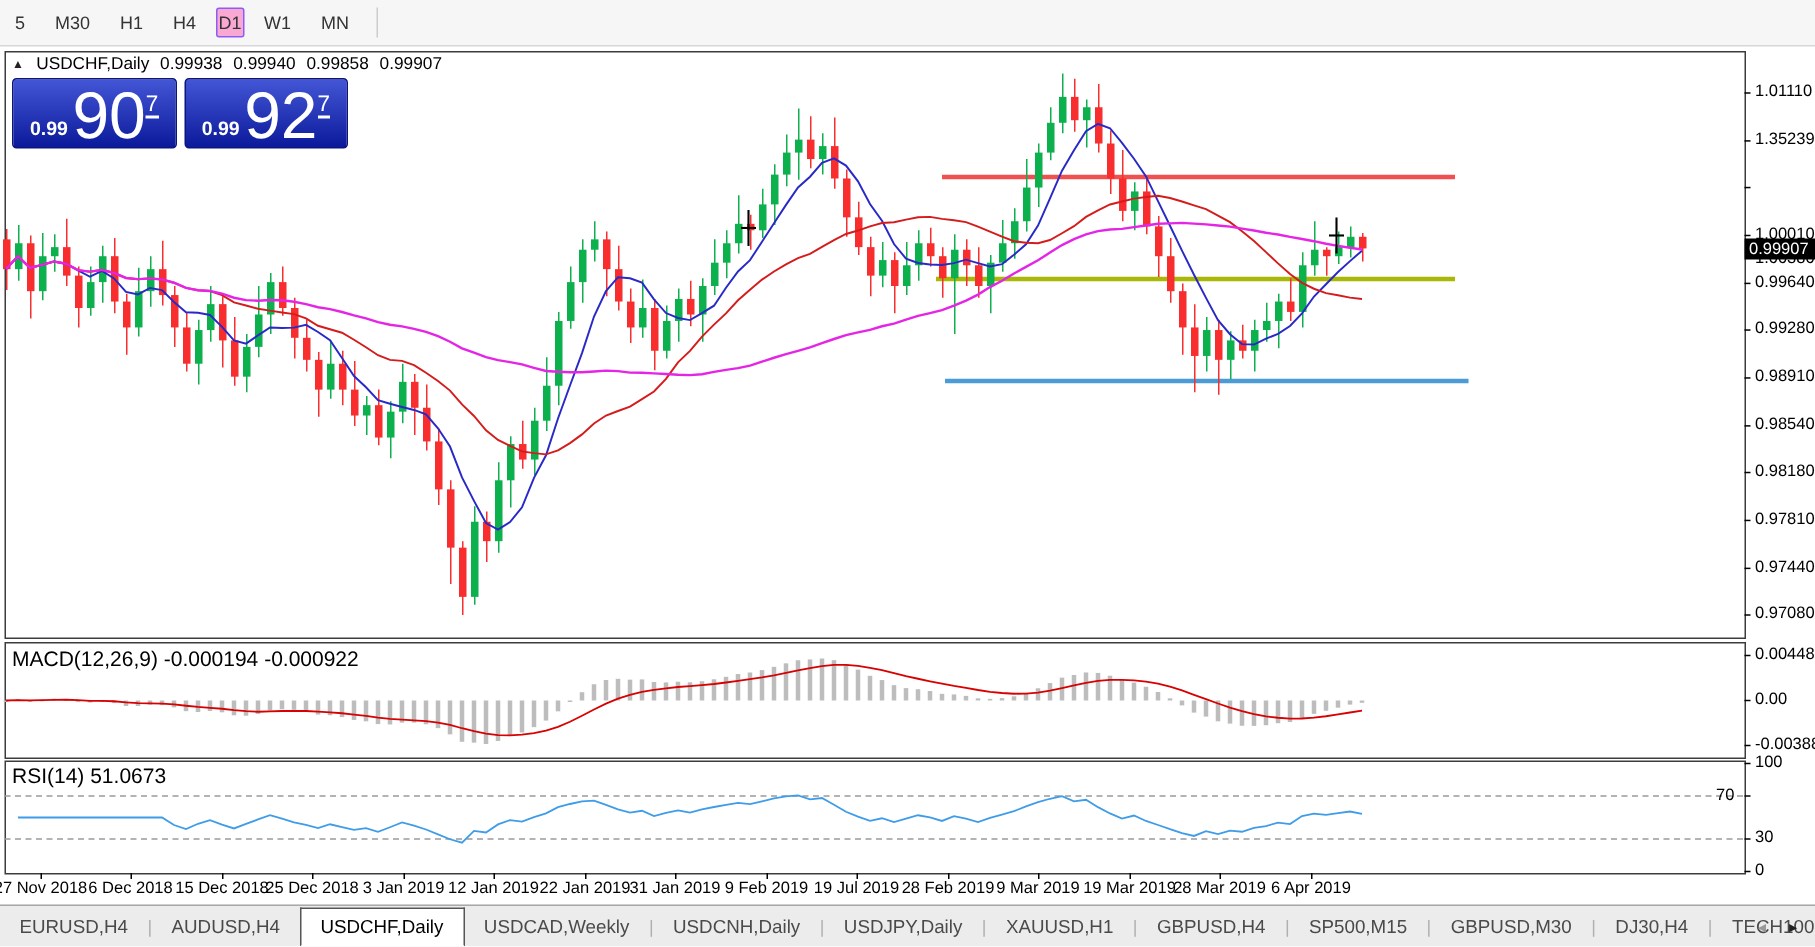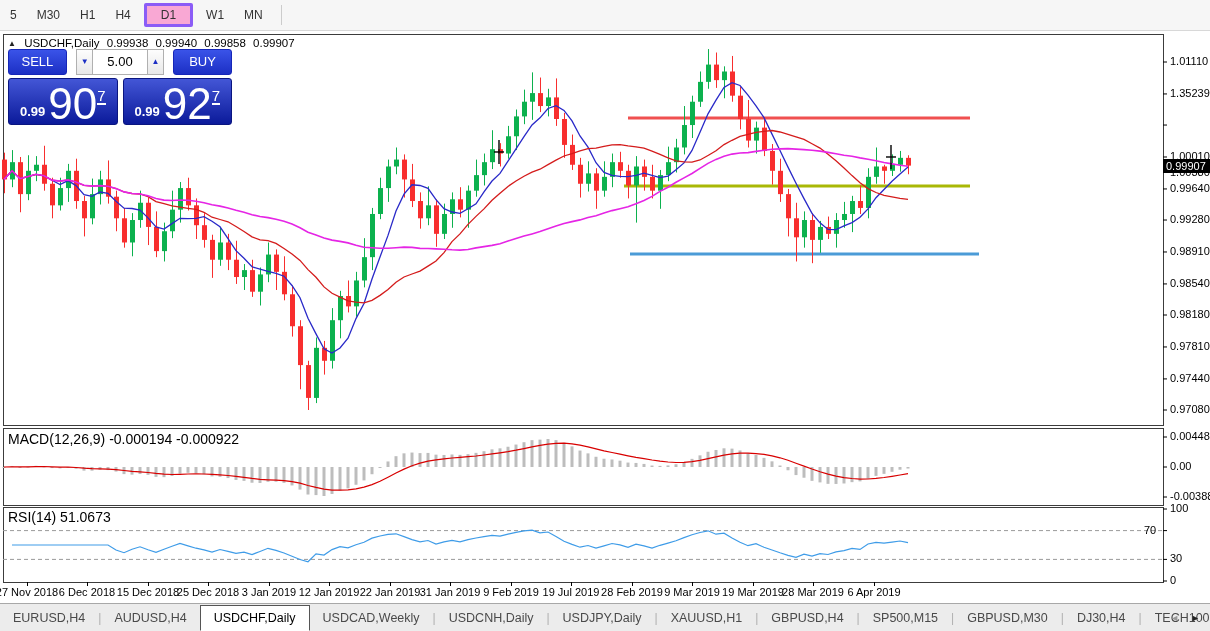--- a/index.html
+++ b/index.html
@@ -2,21 +2,21 @@
 <html><head>
 <meta charset="utf-8">
 <style>
   html,body{margin:0;padding:0;background:#fff;}
   #app{position:relative;width:1210px;height:631px;background:#fff;overflow:hidden;
        font-family:"Liberation Sans","DejaVu Sans",sans-serif;}
   
   .toolbar{position:absolute;left:0;top:0;width:1210px;height:30px;background:#f6f6f6;
            border-bottom:1px solid #d8d8d8;display:flex;align-items:center;z-index:6;}
   .tf-btn{font-size:12px;color:#333;padding:3px 7px;margin:0 3px;cursor:default;white-space:nowrap;}
-  .tf-btn.active{background:#f9a8d4;border:3px solid #8b5cf6;border-radius:2px;padding:2px 14px;}
+  .tf-btn.active{background:#f9a8d4;border:1px solid #8b5cf6;border-radius:2px;padding:2px 1px;}
   .tb-sep{width:1px;height:20px;background:#cccccc;margin:0 8px;}
   
   #chart-svg{position:absolute;left:0;top:0;z-index:1;}
   
   .lbl{position:absolute;font-size:11px;color:#000;white-space:nowrap;z-index:2;}
   .chart-header{position:absolute;left:8px;top:37px;font-size:11.5px;color:#000;z-index:3;}
   .chart-header .tri{font-size:8px;margin-right:5px;vertical-align:1px;color:#222;cursor:default;}
   .chart-header span{margin-right:4px;}
   .price-tag{position:absolute;left:1163px;width:47px;height:14px;background:#000;color:#fff;
              font-size:11px;line-height:14px;padding-left:3px;z-index:4;}
@@ -465,27 +465,20 @@
   <div class="chart-header">
     <span class="tri">▲</span>
     <span>USDCHF,Daily</span>
     <span>0.99938</span>
     <span>0.99940</span>
     <span>0.99858</span>
     <span>0.99907</span>
   </div>
 
   <div class="panel">
-    <div class="row1">
-      <div class="btn-trade">SELL</div>
-      <div class="spin dn">▼</div>
-      <div class="lot">5.00</div>
-      <div class="spin up">▲</div>
-      <div class="btn-trade">BUY</div>
-    </div>
     <div class="row2">
       <div class="pricebox">
         <span class="sm">0.99</span>
           <span class="bg">90</span>
           <span class="sp">7</span>
       </div>
       <div class="pricebox">
         <span class="sm">0.99</span>
           <span class="bg">92</span>
           <span class="sp">7</span>

